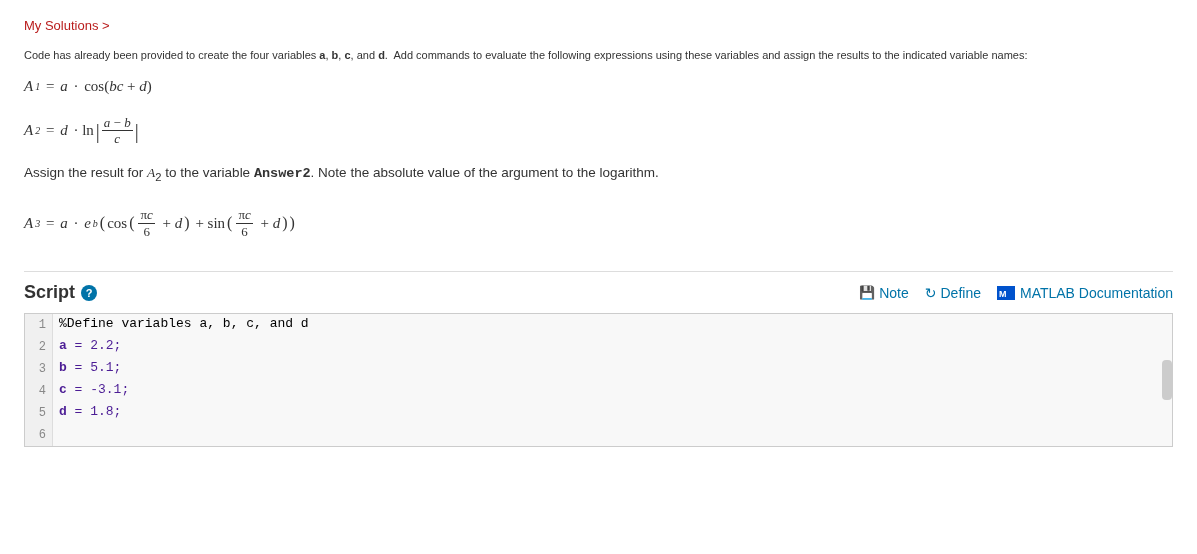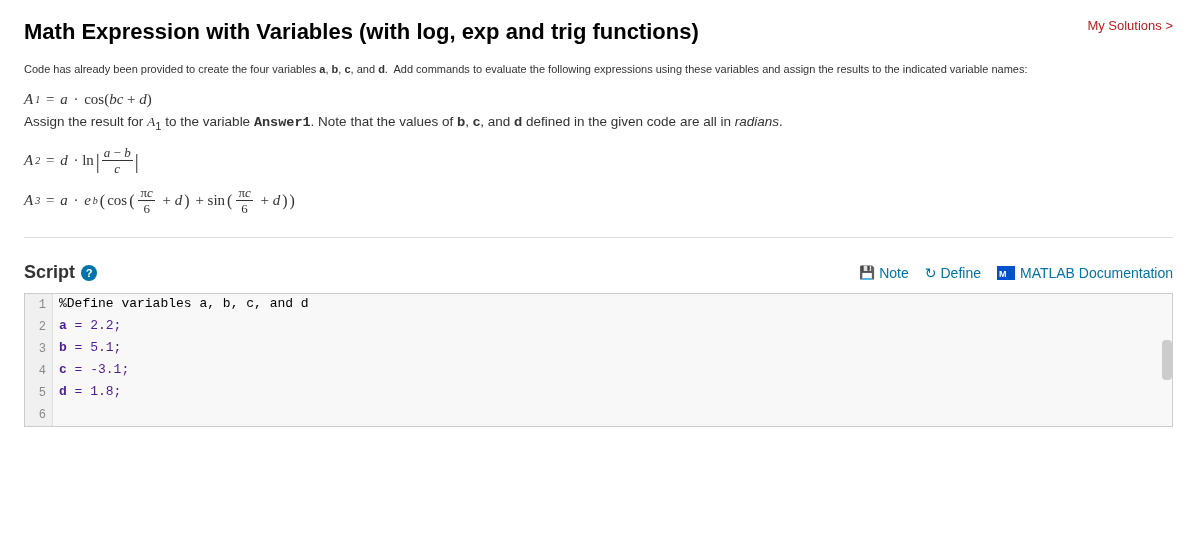--- a/index.html
+++ b/index.html
@@ -70,21 +70,21 @@
       font-size: 15px;
       display: inline-flex;
       align-items: center;
       gap: 2px;
     }
     .math-frac {
       display: inline-flex;
       flex-direction: column;
       align-items: center;
       vertical-align: middle;
-      margin: 0 2px;
+      margin: 12px 2px;
     }
     .math-frac .numerator {
       border-bottom: 1px solid #333;
       padding: 0 2px;
       font-size: 13px;
       line-height: 1.2;
     }
     .math-frac .denominator {
       padding: 0 2px;
       font-size: 13px;
@@ -96,21 +96,21 @@
     }
     .abs-bar {
       font-size: 20px;
       line-height: 1;
       font-weight: 300;
     }
     
     .script-section {
       margin-top: 20px;
       border-top: 1px solid #ddd;
-      padding-top: 24px;
+      padding-top: 10px;
     }
     .script-header {
       display: flex;
       justify-content: space-between;
       align-items: center;
       margin-bottom: 10px;
     }
     .script-title-row {
       display: flex;
       align-items: center;
@@ -209,63 +209,62 @@
     .math-italic { font-style: italic; font-family: 'Times New Roman', serif; }
     .sub { font-size: 10px; vertical-align: sub; font-style: italic; }
     .sup { font-size: 10px; vertical-align: super; font-style: italic; }
   </style>
 </head>
 <body>
 
 <div class="main-container">
 
   <div class="header-row">
-    <h1 class="page-title">Math Expression with Variables (with log, exp and trig functions)</h1>
     <a class="my-solutions-link">My Solutions &gt;</a>
   </div>
 
   <p class="description">
     Code has already been provided to create the four variables <strong>a</strong>, <strong>b</strong>, <strong>c</strong>, and <strong>d</strong>.&nbsp; Add commands to evaluate the following expressions using these variables and assign the results to the indicated variable names:
   </p>
 
   <div class="math-block">
     <div class="math-line">
       <span class="math-expr">
         <span class="math-italic">A</span>
           <sub class="sub">1</sub>
         <span>&nbsp;=&nbsp;</span>
         <span class="math-italic">a</span>
         <span>&nbsp;·&nbsp;</span>
         <span>cos(<span class="math-italic">bc</span>&nbsp;+&nbsp;<span class="math-italic">d</span>)</span>
       </span>
     </div>
   </div>
-  <p class="assign-text">
-    Assign the result for <span class="math-italic">A</span><sub>1</sub> to the variable <span class="mono">Answer1</span>. Note that the values of <strong>b</strong>, <strong>c</strong>, and <strong>d</strong> defined in the given code are all in <span class="italic-word">radians</span>.
-  </p>
 
   <div class="math-block">
     <div class="math-line">
       <span class="math-expr" style="align-items:center;">
         <span class="math-italic">A</span>
           <sub class="sub">2</sub>
         <span>&nbsp;=&nbsp;</span>
         <span class="math-italic">d</span>
         <span>&nbsp;·&nbsp;ln</span>
         <span class="abs-val">
           <span class="abs-bar">|</span>
           <span class="math-frac">
             <span class="numerator"><span class="math-italic">a</span>&nbsp;−&nbsp;<span class="math-italic">b</span></span>
             <span class="denominator"><span class="math-italic">c</span></span>
           </span>
           <span class="abs-bar">|</span>
         </span>
       </span>
     </div>
   </div>
+  <p class="assign-text">
+    Assign the result for <span class="math-italic">A</span><sub>2</sub> to the variable <span class="mono">Answer2</span>. Note the absolute value of the argument to the logarithm.
+  </p>
 
   <div class="math-block">
     <div class="math-line">
       <span class="math-expr" style="align-items:center; font-size:15px;">
         <span class="math-italic">A</span>
           <sub class="sub">3</sub>
         <span>&nbsp;=&nbsp;</span>
         <span class="math-italic">a</span>
         <span>&nbsp;·&nbsp;</span>
         <span class="math-italic">e</span>

